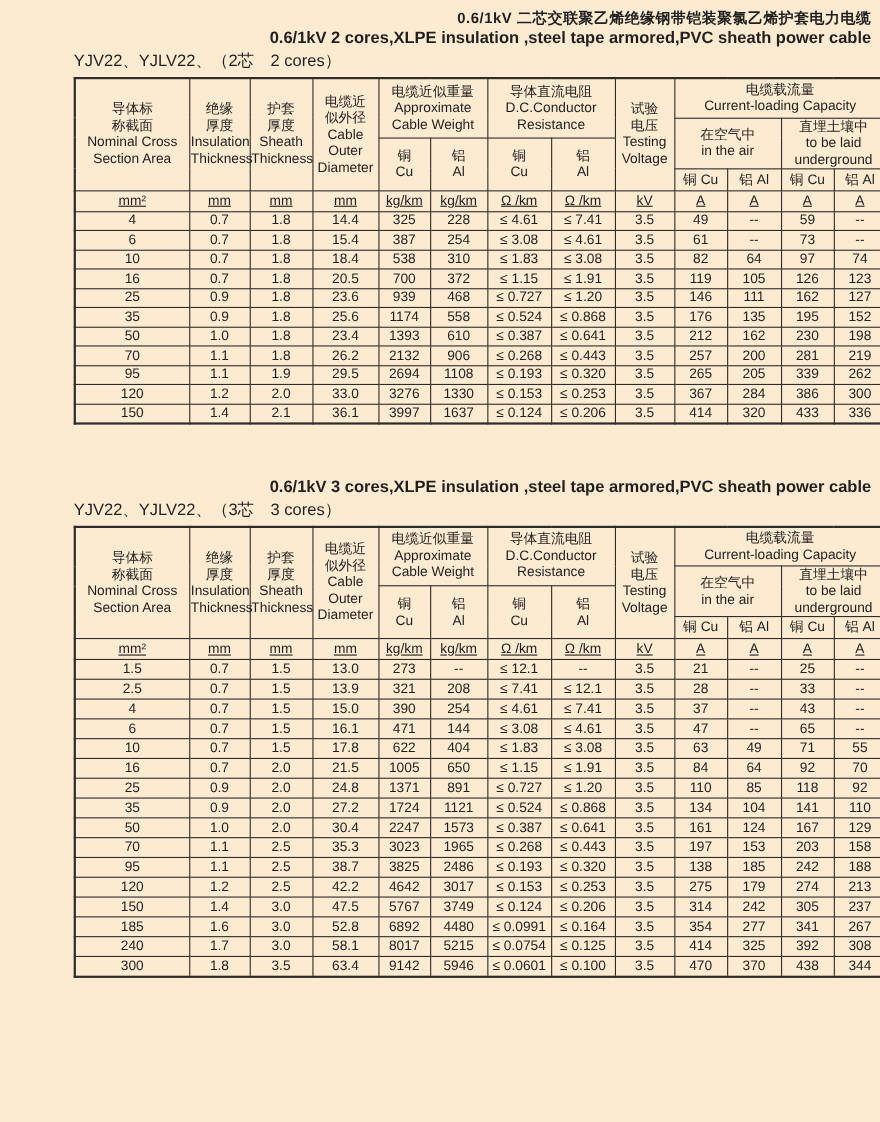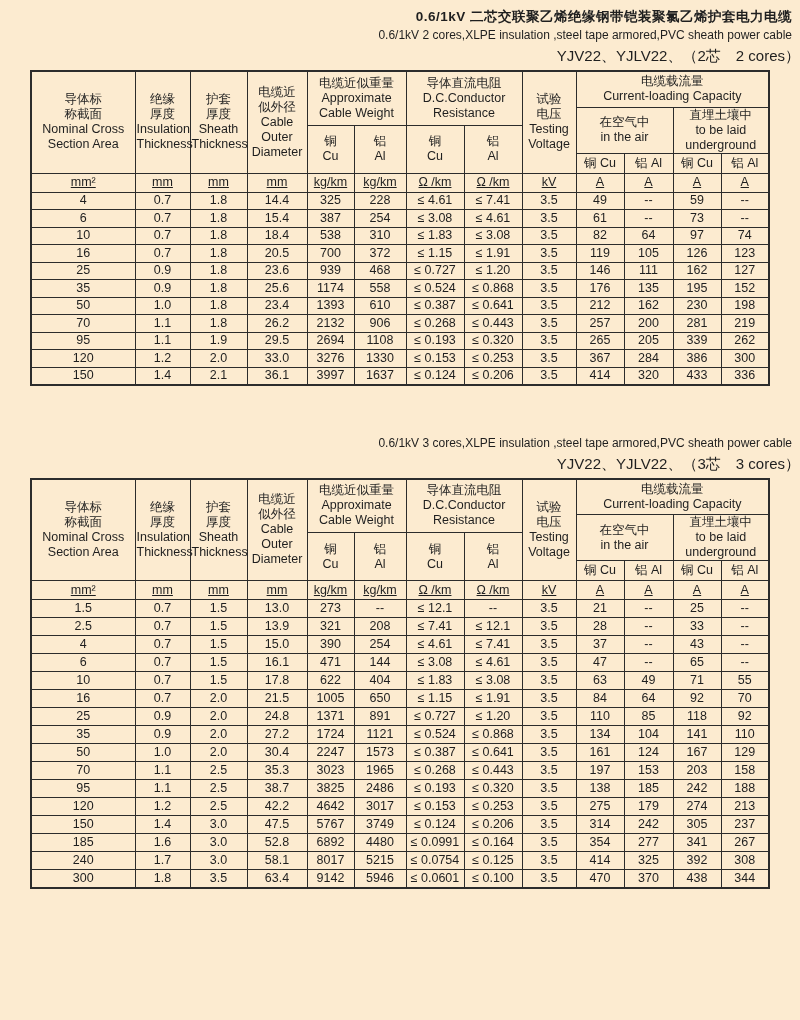--- a/index.html
+++ b/index.html
@@ -7,32 +7,33 @@
   body {
     font-family:"Liberation Sans","DejaVu Sans",sans-serif;
     background:#ffffff;
   }
   .page {
     width:800px; height:1020px;
     background:#fcebd0;
     color:#1f1f1f;
     overflow:hidden;
     position:relative;
+    padding-left:37px;
   }
   .section { padding-top:8px; }
   .title-zh {
     font-size:13.5px; font-weight:bold; text-align:right;
     padding-right:8px; line-height:18px; letter-spacing:0.5px;
   }
   .title-en {
-    font-size:12px; font-weight:normal; text-align:right;
+    font-size:15px; font-weight:bold; text-align:right;
     padding-right:8px; line-height:18px;
   }
   .model-line {
-    font-size:15px; font-weight:normal; text-align:right;
+    font-size:15px; font-weight:normal; text-align:left;
     padding-left:30px; line-height:20px; margin-top:2px;
   }
   table.spec {
     margin:4px 0 0 30px;
     width:738px;
     table-layout:fixed;
     border-collapse:collapse;
     border:2px solid #2c2c2c;
   }
   table.spec th, table.spec td {

